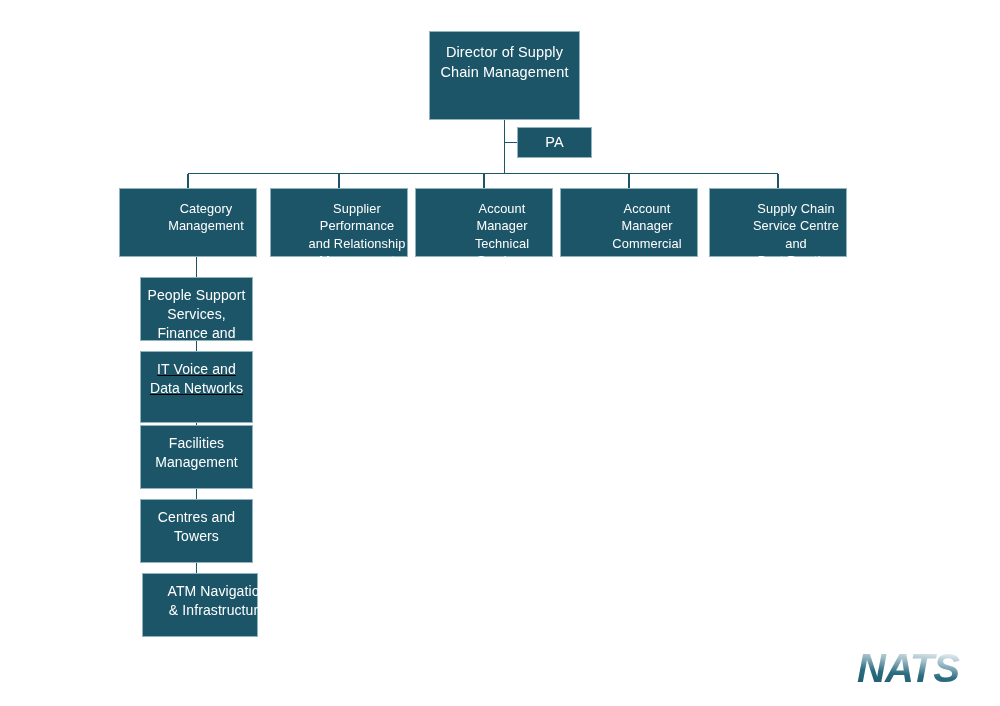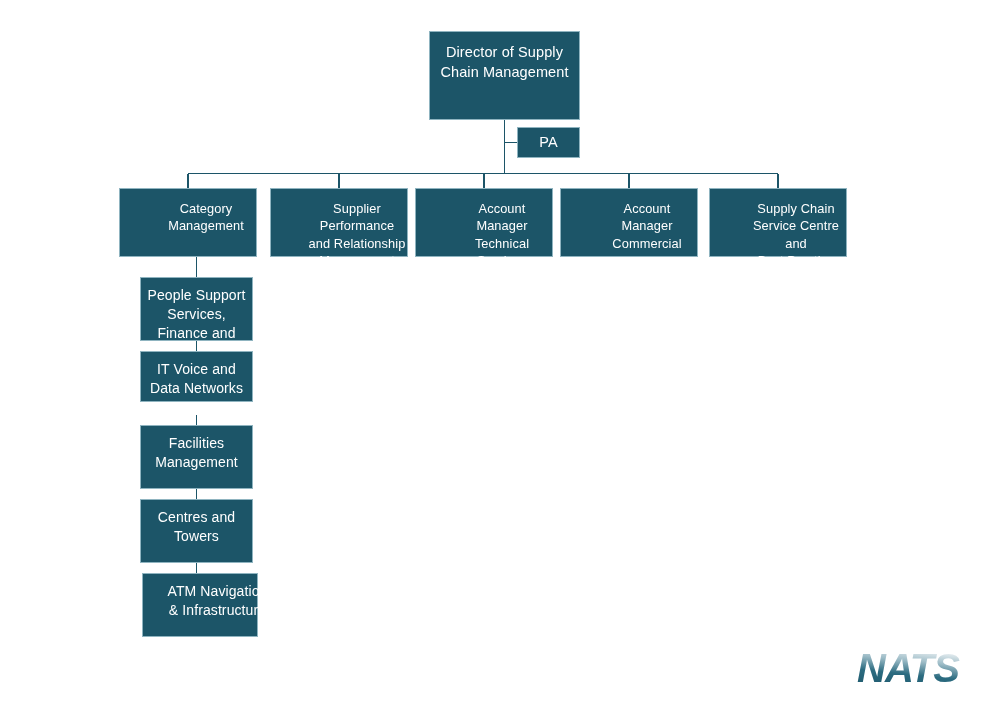--- a/index.html
+++ b/index.html
@@ -51,37 +51,37 @@
     letter-spacing: 0.1px;
   }
 
   
   .box-director {
     left: 429px; top: 31px; width: 151px; height: 89px;
   }
   .box-director .box-label { font-size: 14.5px; padding-top: 11px; }
 
   .box-pa {
-    left: 517px; top: 127px; width: 63px; height: 31px;
+    left: 517px; top: 127px; width: 75px; height: 31px;
   }
   .box-pa .box-label { font-size: 14.5px; padding-top: 5px; }
 
   .row2 { top: 188px; width: 138px; height: 69px; }
   .row2 .box-label { font-size: 12.8px; padding-top: 11px; margin-left: 36px; }
   .box-category   { left: 119px; }
   .box-supplier   { left: 270px; }
   .box-amts       { left: 415px; }
   .box-amc        { left: 560px; }
   .box-scsc       { left: 709px; }
 
   
   .sub { left: 140px; width: 113px; }
   .sub .box-label { font-size: 14px; padding-top: 8px; }
   .box-people     { top: 277px; height: 64px; }
-  .box-itvoice    { top: 351px; height: 51px; }
+  .box-itvoice    { top: 351px; height: 72px; text-decoration: underline; }
   .box-facilities { top: 425px; height: 64px; }
   .box-centres    { top: 499px; height: 64px; }
   .box-atm        { top: 573px; height: 64px; left: 142px; width: 116px; }
 
   
   .box-people .box-label { white-space: pre; }
   .box-atm .box-label { white-space: pre; margin-left: 35px; }
 
   
   #nats-logo {

